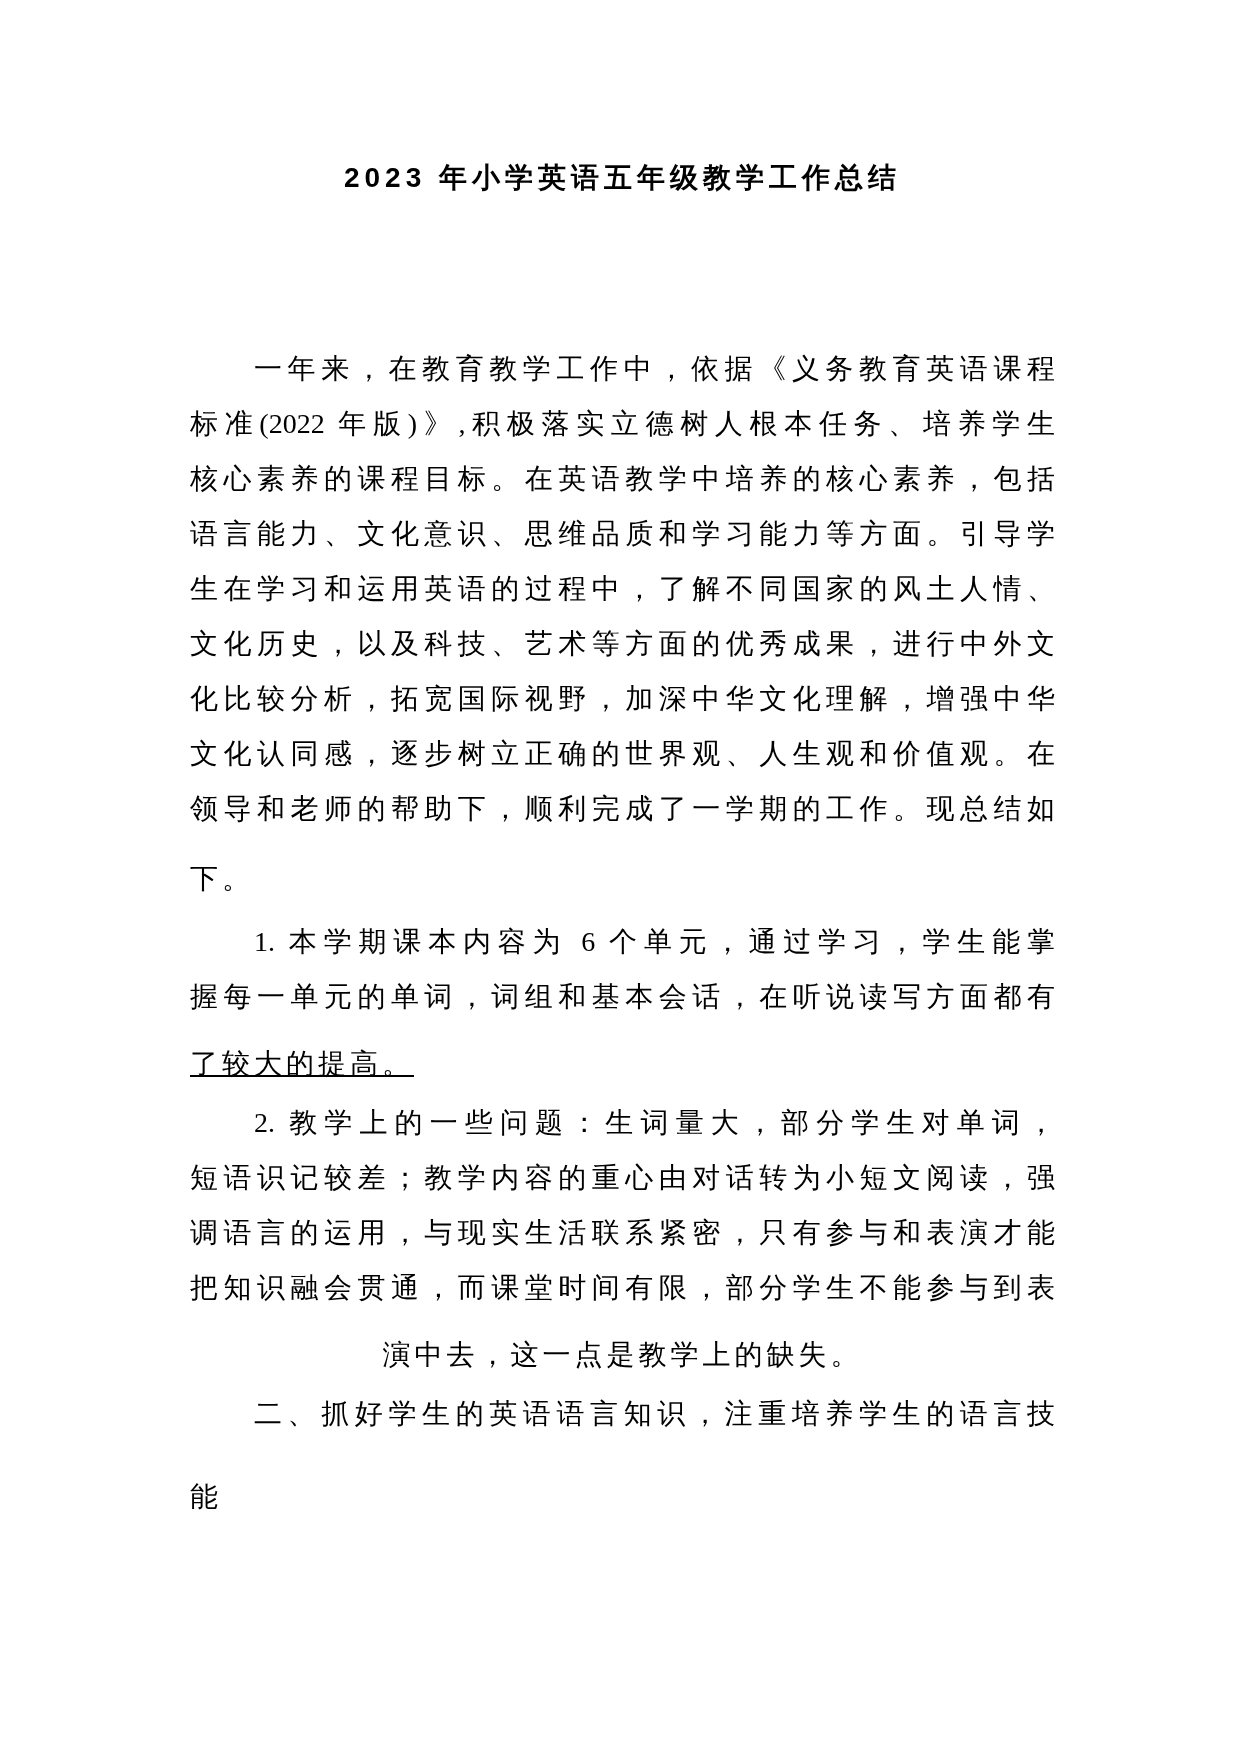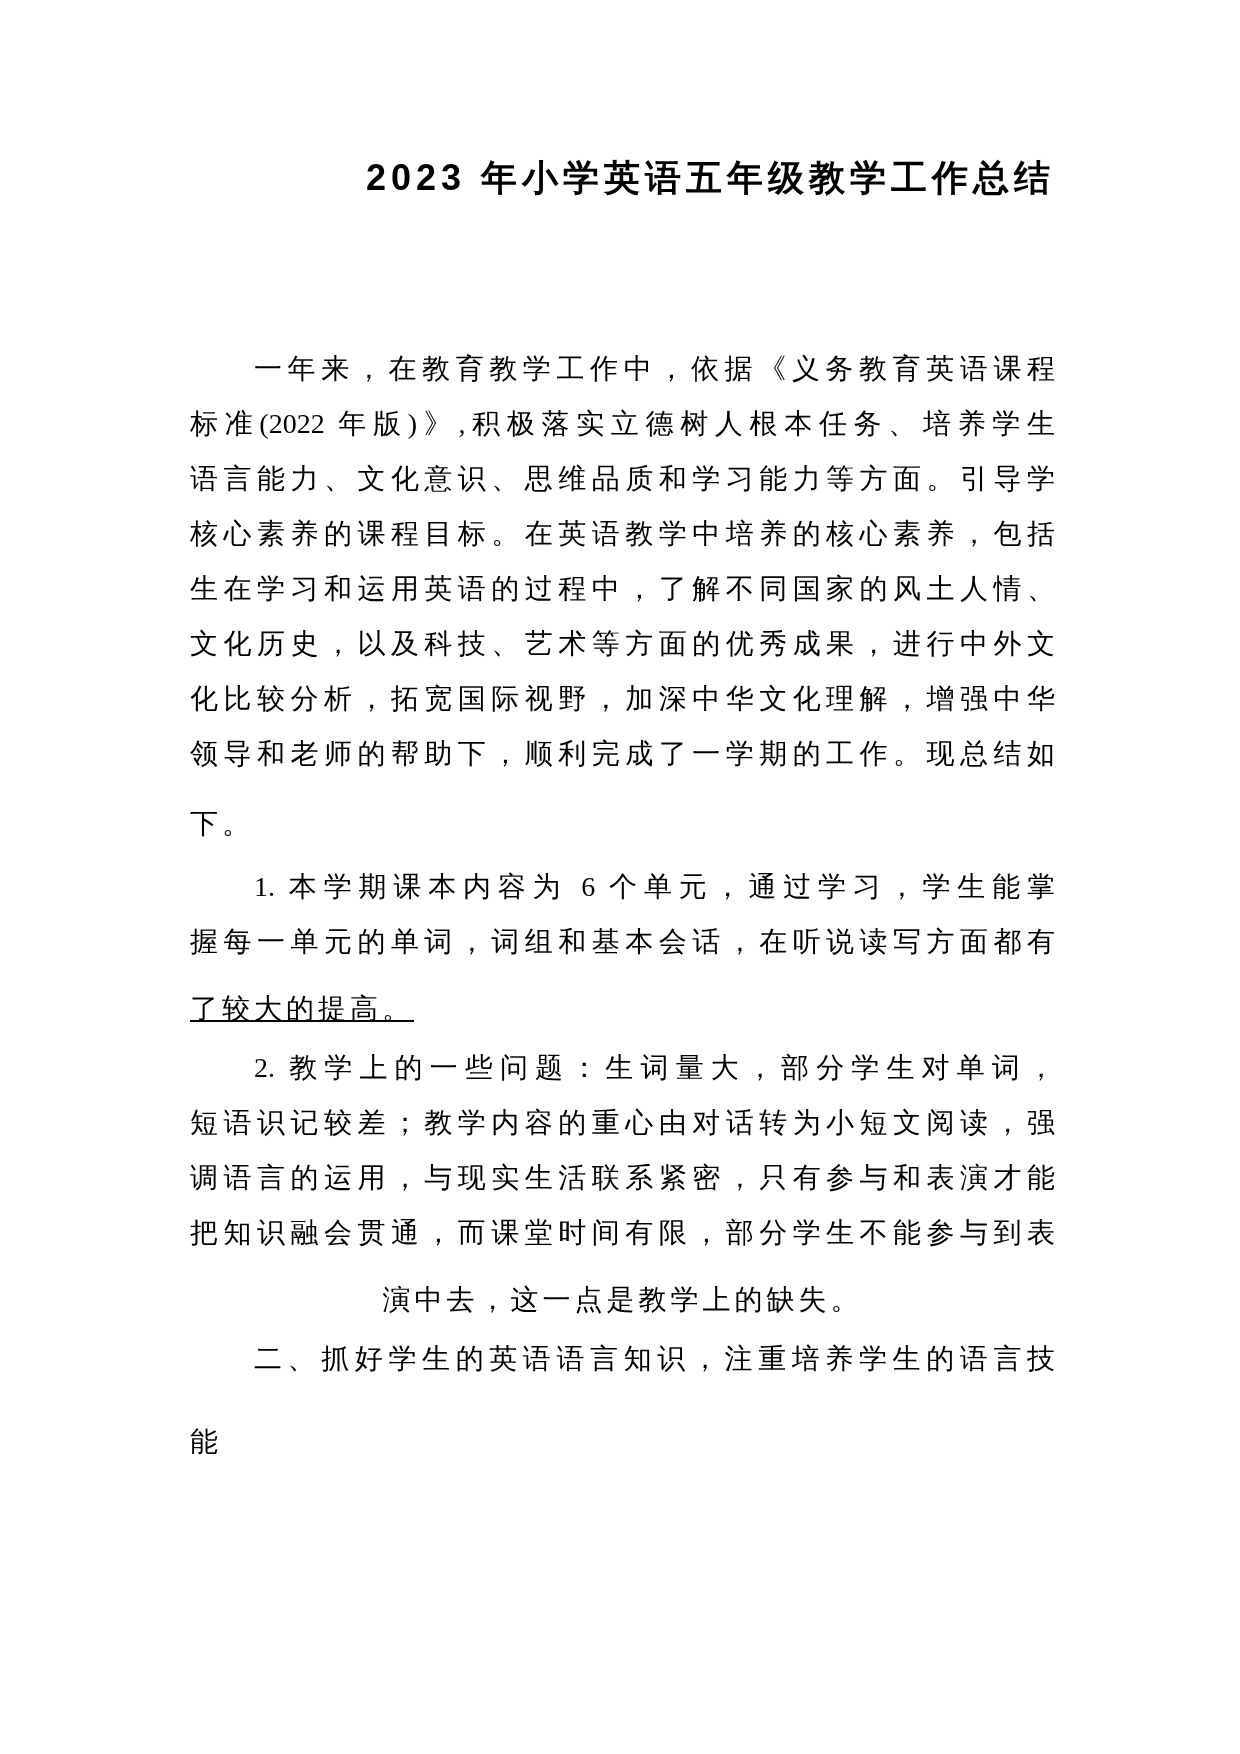--- a/index.html
+++ b/index.html
@@ -18,24 +18,24 @@
     font-family: "Liberation Serif", "DejaVu Serif", serif;
   }
   .content {
     position: absolute;
     left: 190px;
     top: 0;
     width: 865px;
   }
   .doc-title {
     margin-top: 150px;
-    text-align: right;
+    text-align: center;
     font-family: "Liberation Sans", "DejaVu Sans", sans-serif;
     font-weight: bold;
-    font-size: 36px;
+    font-size: 28px;
     line-height: 56px;
     letter-spacing: 5px;
     white-space: nowrap;
   }
   .body-lines {
     margin-top: 135px;
   }
   .line {
     height: 55px;
     line-height: 55px;
@@ -62,25 +62,26 @@
 </style>
 </head>
 <body>
 
 <div class="page">
   <div class="content">
     <div class="doc-title">2023 年小学英语五年级教学工作总结</div>
     <div class="body-lines">
         <div class="line fill indent">一年来，在教育教学工作中，依据《义务教育英语课程</div>
         <div class="line fill">标准(2022 年版)》,积极落实立德树人根本任务、培养学生</div>
+        <div class="line fill">核心素养的课程目标。在英语教学中培养的核心素养，包括</div>
         <div class="line fill">语言能力、文化意识、思维品质和学习能力等方面。引导学</div>
-        <div class="line fill">核心素养的课程目标。在英语教学中培养的核心素养，包括</div>
         <div class="line fill">生在学习和运用英语的过程中，了解不同国家的风土人情、</div>
         <div class="line fill">文化历史，以及科技、艺术等方面的优秀成果，进行中外文</div>
         <div class="line fill">化比较分析，拓宽国际视野，加深中华文化理解，增强中华</div>
+        <div class="line fill">文化认同感，逐步树立正确的世界观、人生观和价值观。在</div>
         <div class="line fill">领导和老师的帮助下，顺利完成了一学期的工作。现总结如</div>
         <div class="line" style="margin-top: 15px;">下。</div>
         <div class="line fill indent" style="margin-top: 8px; font-family: Liberation Serif, serif;">1.  本学期课本内容为 6 个单元，通过学习，学生能掌</div>
         <div class="line fill">握每一单元的单词，词组和基本会话，在听说读写方面都有</div>
         <div class="line" style="margin-top: 12px; text-decoration: underline;">了较大的提高。</div>
         <div class="line fill indent" style="margin-top: 4px;">2.  教学上的一些问题：生词量大，部分学生对单词，</div>
         <div class="line fill">短语识记较差；教学内容的重心由对话转为小短文阅读，强</div>
         <div class="line fill">调语言的运用，与现实生活联系紧密，只有参与和表演才能</div>
         <div class="line fill">把知识融会贯通，而课堂时间有限，部分学生不能参与到表</div>
         <div class="line" style="margin-top: 12px; text-align: center;">演中去，这一点是教学上的缺失。</div>

